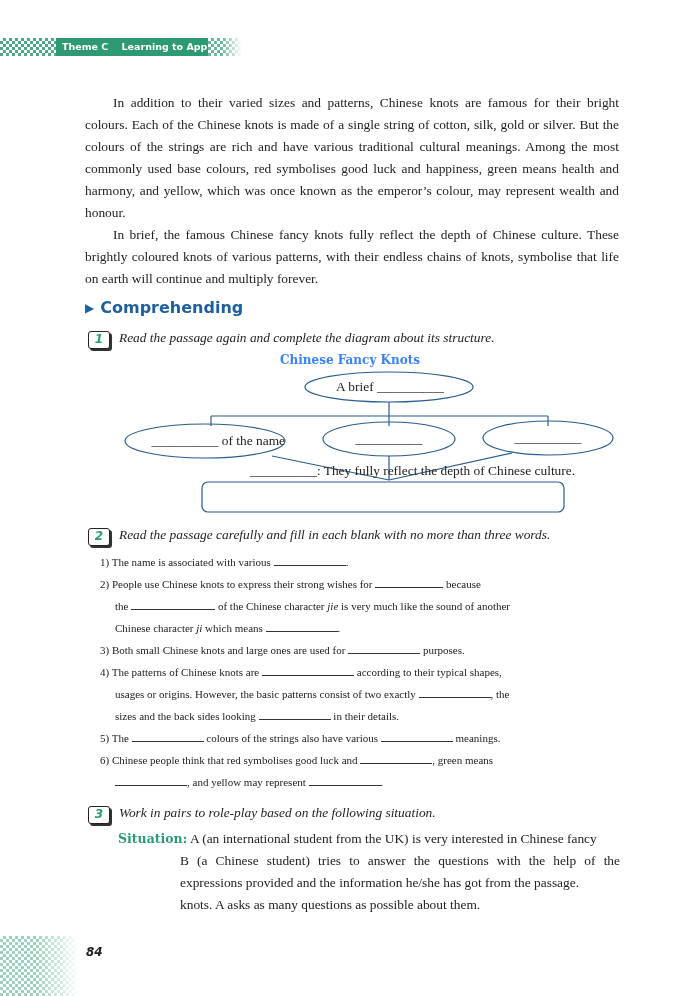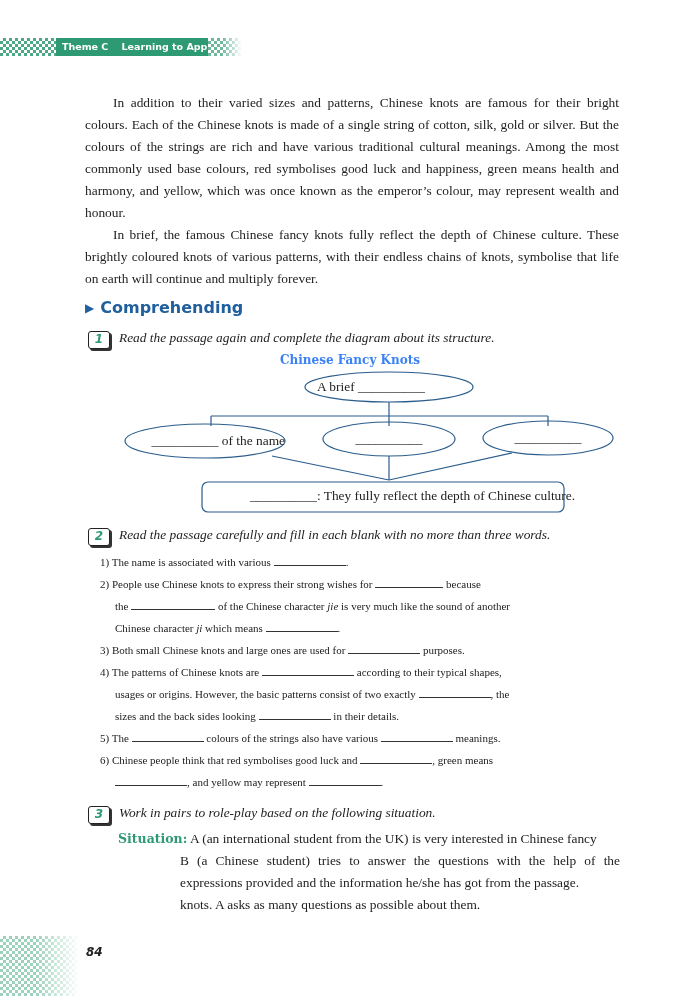--- a/index.html
+++ b/index.html
@@ -115,25 +115,25 @@
     <ellipse cx="205" cy="441" rx="80" ry="17"></ellipse>
     <ellipse cx="389" cy="439" rx="66" ry="17"></ellipse>
     <ellipse cx="548" cy="438" rx="65" ry="17"></ellipse>
     <line x1="272" y1="456" x2="389" y2="480"></line>
     <line x1="389" y1="456" x2="389" y2="480"></line>
     <line x1="512" y1="453" x2="389" y2="480"></line>
     <rect x="202" y="482" width="362" height="30" rx="6" ry="6"></rect>
   </g>
 </svg>
 
-<div class="node-text" style="left:287px; top:379px; width:168px;font-family:Liberation Serif, serif;">A brief __________</div>
+<div class="node-text" style="left:306px; top:379px; width:168px;font-family:Liberation Serif, serif;">A brief __________</div>
 <div class="node-text" style="left:125px; top:433px; width:160px;text-align:right;">__________ of the name</div>
 <div class="node-text" style="left:323px; top:431px; width:132px;">__________</div>
 <div class="node-text" style="left:483px; top:430px; width:130px;">__________</div>
-<div class="node-text" style="left:202px; top:488px; width:378px;padding-left:43px;">__________: They fully reflect the depth of Chinese culture.</div>
+<div class="node-text" style="left:202px; top:463px; width:378px;padding-left:43px;">__________: They fully reflect the depth of Chinese culture.</div>
 
 <div class="num-badge" style="left:88px; top:528px;">2</div>
 <div class="task-instr" style="left:119px; top:527px;">Read the passage carefully and fill in each blank with no more than three words.</div>
 
 <div class="questions">
   <div class="q">
     <span>1) The name is associated with various</span>
     <span class="blank b72"></span><span>.</span>
   </div>
   <div class="q">

